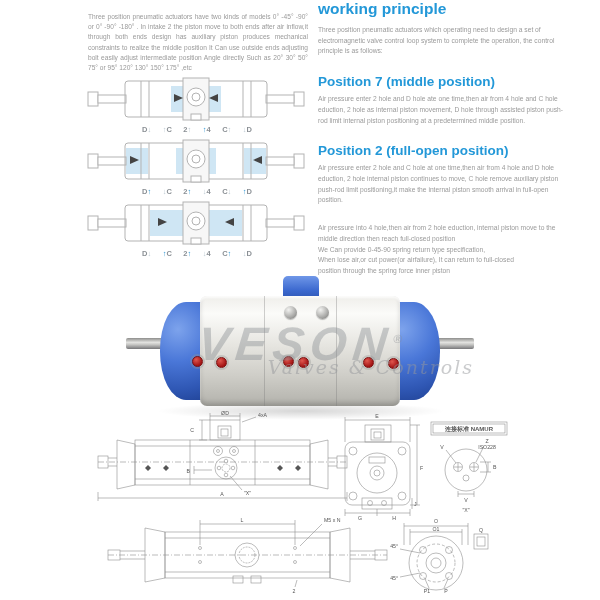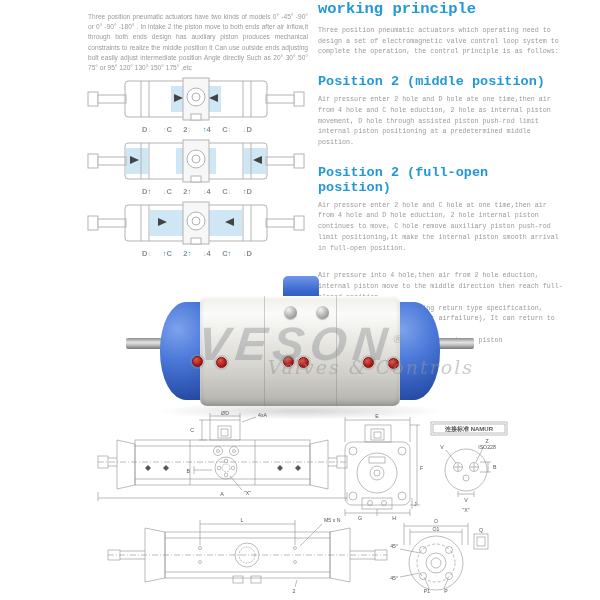--- a/index.html
+++ b/index.html
@@ -12,21 +12,21 @@
   .diagram{position:absolute;left:84px;width:224px;}
   .d1{top:76px}.d2{top:138px}.d3{top:200px}
   .dlabels{display:flex;justify-content:space-between;width:110px;margin:-1px 0 0 58px;
            font-size:7.5px;line-height:10px;}
   .dslot{white-space:nowrap;}
   .L{color:#8a8f94;font-weight:bold;}
   .AG{color:#b9c6cf;}
   .AB{color:#1f8fd0;font-weight:bold;}
 
   
-  .rightcol{position:absolute;left:318px;top:0px;width:248px;font-family:Liberation Mono, monospace;}
+  .rightcol{position:absolute;left:318px;top:0px;width:248px;}
   .wp-title{margin:0 0 7px 0;font-size:15.5px;font-weight:bold;color:#2398d8;}
   .wp-intro{margin:0 0 17px 0;font-size:6.7px;line-height:1.6;color:#9a9a9a;}
   .sec-title{margin:0 0 5px 0;font-size:13.5px;font-weight:bold;color:#2398d8;}
   .sec-body{margin:0 0 17px 0;font-size:6.7px;line-height:1.6;color:#9a9a9a;white-space:pre-line;}
 
   
   .render{position:absolute;left:126px;top:276px;width:348px;height:140px;}
   .shadow{position:absolute;left:30px;bottom:-4px;width:290px;height:18px;border-radius:50%;
           background:radial-gradient(ellipse at center,rgba(0,0,0,.16),rgba(0,0,0,0) 70%);}
   .shaft{position:absolute;top:62px;height:11px;
@@ -178,21 +178,21 @@
       <span class="dslot"><span class="L">2</span><span class="AB">↑</span></span>
       <span class="dslot"><span class="AG">↓</span><span class="L">4</span></span>
       <span class="dslot"><span class="L">C</span><span class="AB">↑</span></span>
       <span class="dslot"><span class="AG">↓</span><span class="L">D</span></span>
     </div>
   </div>
 
   <div class="rightcol">
     <h1 class="wp-title">working principle</h1>
     <p class="wp-intro">Three position pneumatic actuators which operating need to design a set of electromagnetic valve control loop system to complete the operation, the control principle is as follows:</p>
-    <h2 class="sec-title">Position 2 (middle position)</h2>
+    <h2 class="sec-title">Position 7 (middle position)</h2>
     <p class="sec-body">Air pressure enter 2 hole and D hole ate one time,then air from 4 hole and C hole eduction, 2 hole as internal piston movement, D hole through assisted piston push-rod limit internal piston positioning at a predetermined middle position.</p>
     <h2 class="sec-title">Position 2 (full-open position)</h2>
     <p class="sec-body">Air pressure enter 2 hole and C hole at one time,then air from 4 hole and D hole eduction, 2 hole internal piston continues to move, C hole remove auxiliary piston push-rod limit positioning,it make the internal piston smooth arrival in full-open position.</p>
     <p class="sec-body">Air pressure into 4 hole,then air from 2 hole eduction, internal piston move to the middle direction then reach full-closed position
 We Can provide 0-45-90 spring return type specification,
 When lose air,or cut power(or airfailure), It can return to full-closed
 position through the spring force inner piston</p>
   </div>
 
   <div class="render">

